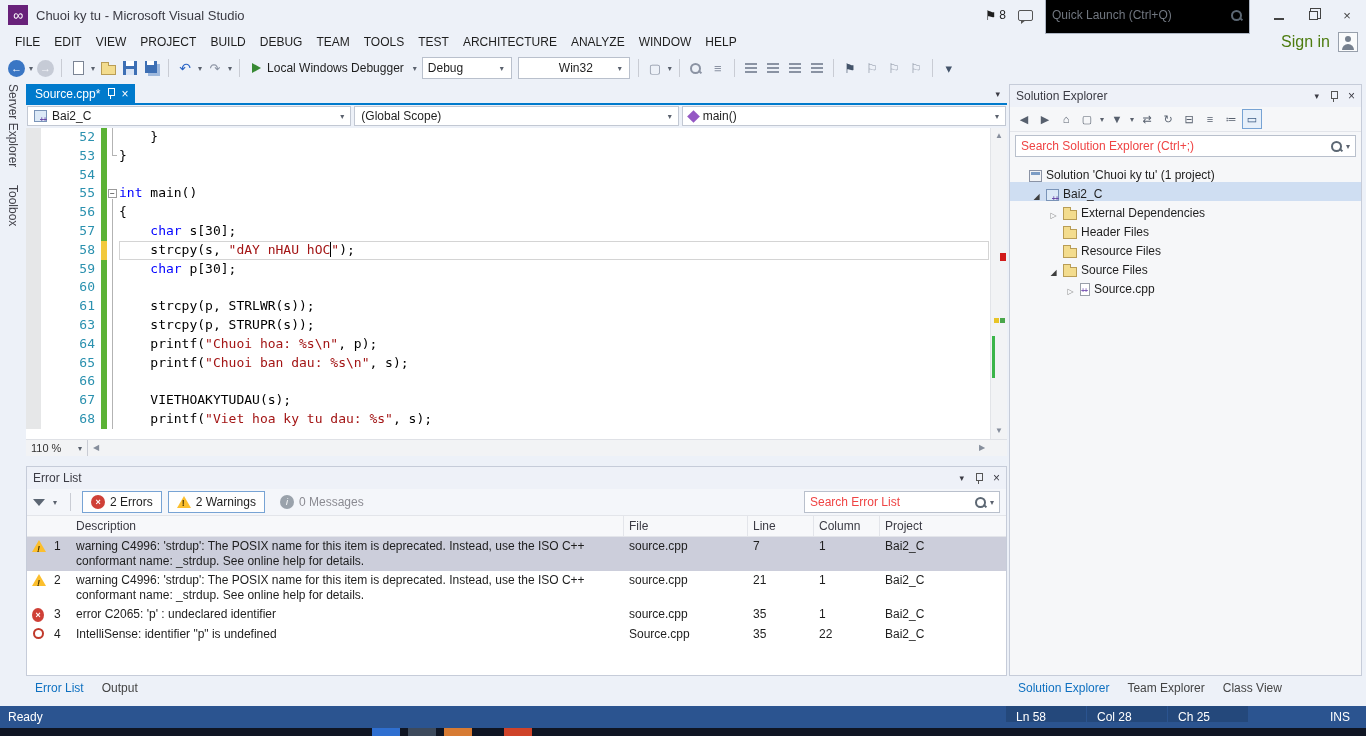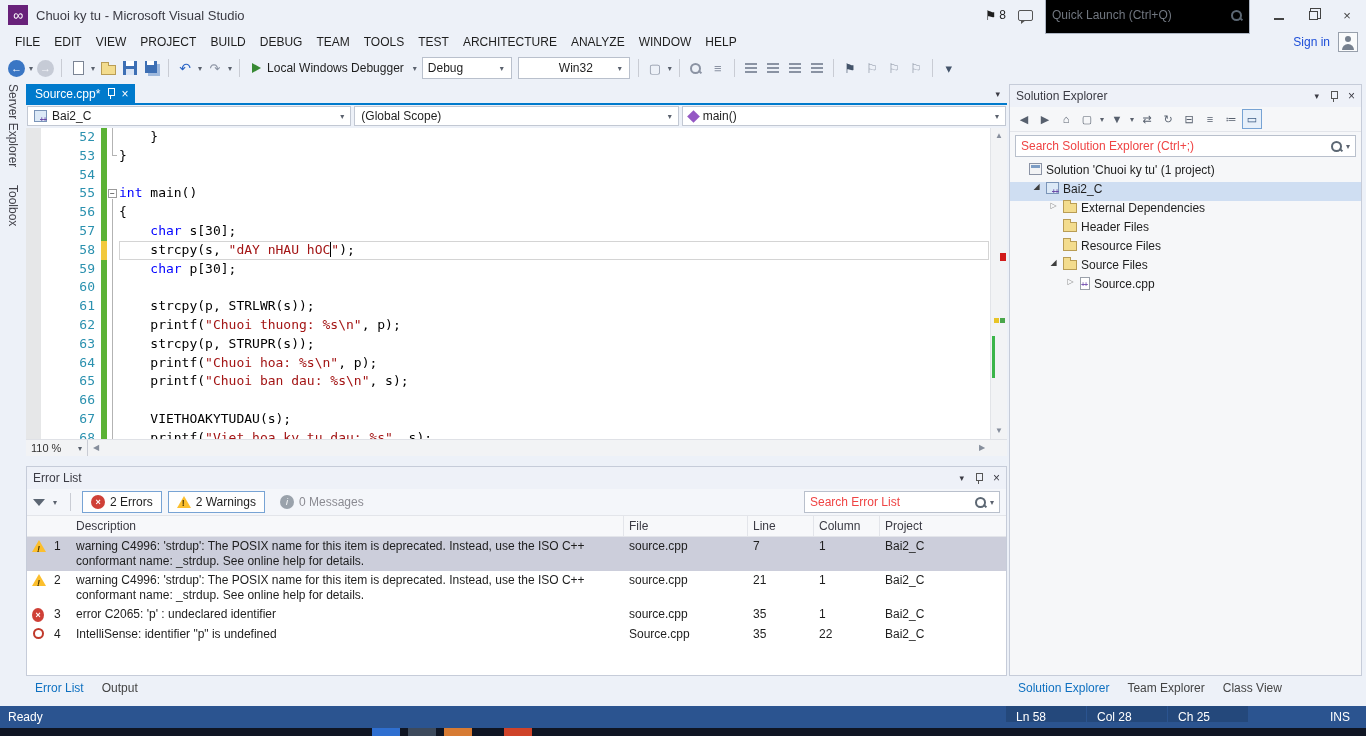--- a/index.html
+++ b/index.html
@@ -22,21 +22,21 @@
   .mag::after { content:""; position:absolute; left:9px; top:9px; width:4px; height:2px; background:#5c6773; transform:rotate(45deg); }
   .win-btns { display:flex; }
   .win-btn { width:34px; height:26px; display:flex; align-items:center; justify-content:center; font-size:13px; color:#444; }
   .ic-min { width:10px; height:2px; background:#444; margin-top:8px; }
   .ic-restore { width:9px; height:9px; border:1px solid #444; background:#edf1f8; box-shadow:2px -2px 0 0 #edf1f8, 2px -2px 0 1px #444; }
 
   
   .menubar { position:absolute; left:0; top:30px; width:1366px; height:24px; display:flex; align-items:center; padding-left:8px; font-size:12px; color:#1e1e1e; }
   .menu-item { padding:0 7px; line-height:24px; }
   .menubar-right { margin-left:auto; display:flex; align-items:center; gap:8px; padding-right:8px; }
-  .signin { font-size:12px; color:#1d4ed8; }
+  .signin { font-size:16px; color:#4d7c0f; }
   .person-icon { width:20px; height:20px; border:1px solid #98a0ac; background:#fafbfc; position:relative; }
   .person-icon::before { content:""; position:absolute; left:6px; top:3px; width:6px; height:6px; border-radius:50%; background:#76808e; }
   .person-icon::after { content:""; position:absolute; left:3px; top:11px; width:12px; height:6px; border-radius:6px 6px 0 0; background:#76808e; }
 
   
   .toolbar { position:absolute; left:0; top:54px; width:1366px; height:28px; display:flex; align-items:center; padding-left:6px; font-size:12px; }
   .tb-sep { width:1px; height:18px; background:#c9ccd4; margin:0 5px; flex:none; }
   .tb-dd { font-size:8px; color:#5a616d; padding:0 2px; }
   .nav-circle { width:17px; height:17px; border-radius:50%; background:#3a76c4; color:#fff; font-size:11px; line-height:16px; text-align:center; margin:0 2px; flex:none; }
   .nav-circle.disabled { background:#c6cbd6; color:#f5f7fb; }
@@ -152,21 +152,21 @@
   .panel-tab { padding:0 9px; line-height:24px; }
   .panel-tab.active { color:#0e70c0; }
 
   
   .solexp { position:absolute; left:1009px; top:84px; width:353px; height:592px; background:#f6f7f9; border:1px solid #c6ccd9; display:flex; flex-direction:column; }
   .se-toolbar { height:25px; display:flex; align-items:center; padding:0 4px; gap:1px; border-bottom:1px solid #e3e5ea; }
   .se-tb { min-width:20px; height:20px; display:flex; align-items:center; justify-content:center; font-size:11px; color:#57606e; }
   .se-tb.sel { border:1px solid #77a3d4; background:#e7f0fa; color:#3b5a82; }
   .se-search { margin:3px 5px 4px 5px; }
   .se-tree { flex:1; overflow:hidden; padding-top:2px; }
-  .tree-row { display:flex; align-items:flex-start; height:19px; gap:4px; font-size:12px; color:#1e1e1e; white-space:nowrap; }
+  .tree-row { display:flex; align-items:flex-end; height:19px; gap:4px; font-size:12px; color:#1e1e1e; white-space:nowrap; }
   .tree-row.selected { background:#cfdef2; }
   .tree-arrow { width:11px; flex:none; font-size:8px; text-align:center; }
   .tree-arrow.exp { color:#3e3e3e; }
   .tree-arrow.col { color:#8a8a8a; }
   .ticon { flex:none; display:inline-block; position:relative; }
   .ti-solution { width:13px; height:12px; background:#f2f3f5; border:1px solid #8b93a5; }
   .ti-solution::before { content:""; position:absolute; left:1px; top:1px; right:1px; height:3px; background:#7c9cc4; }
   .ti-cpp-project { width:13px; height:12px; background:#dce9f7; border:1px solid #7a94b8; }
   .ti-cpp-project::after { content:"++"; position:absolute; right:0; bottom:-2px; font-size:7px; font-weight:bold; color:#6a4ba8; letter-spacing:-1px; }
   .ti-folder { width:14px; height:10px; background:#f3dc8e; border:1px solid #b99d55; margin-top:2px; }
@@ -337,21 +337,20 @@
           <div class="code-line"><span class="ind"></span><span class="ln">52</span><span class="chg green"></span><span class="ol"><i class="ol-line"></i></span><span class="ct"><span>    }</span></span></div>
           <div class="code-line"><span class="ind"></span><span class="ln">53</span><span class="chg green"></span><span class="ol"><i class="ol-line half"></i><i class="ol-tick"></i></span><span class="ct"><span>}</span></span></div>
           <div class="code-line"><span class="ind"></span><span class="ln">54</span><span class="chg green"></span><span class="ol"></span><span class="ct"></span></div>
           <div class="code-line"><span class="ind"></span><span class="ln">55</span><span class="chg green"></span><span class="ol"><i class="ol-box">−</i><i class="ol-line below"></i></span><span class="ct"><span class="k">int</span><span> main()</span></span></div>
           <div class="code-line"><span class="ind"></span><span class="ln">56</span><span class="chg green"></span><span class="ol"><i class="ol-line"></i></span><span class="ct"><span>{</span></span></div>
           <div class="code-line"><span class="ind"></span><span class="ln">57</span><span class="chg green"></span><span class="ol"><i class="ol-line"></i></span><span class="ct"><span>    </span><span class="k">char</span><span> s[30];</span></span></div>
           <div class="code-line cur"><span class="ind"></span><span class="ln">58</span><span class="chg yellow"></span><span class="ol"><i class="ol-line"></i></span><span class="ct"><span>    strcpy(s, </span><span class="s">"dAY nHAU hOC</span><span class="caret"></span><span class="s">"</span><span>);</span></span></div>
           <div class="code-line"><span class="ind"></span><span class="ln">59</span><span class="chg green"></span><span class="ol"><i class="ol-line"></i></span><span class="ct"><span>    </span><span class="k">char</span><span> p[30];</span></span></div>
           <div class="code-line"><span class="ind"></span><span class="ln">60</span><span class="chg green"></span><span class="ol"><i class="ol-line"></i></span><span class="ct"></span></div>
           <div class="code-line"><span class="ind"></span><span class="ln">61</span><span class="chg green"></span><span class="ol"><i class="ol-line"></i></span><span class="ct"><span>    strcpy(p, STRLWR(s));</span></span></div>
-          <div class="code-line"><span class="ind"></span><span class="ln">62</span><span class="chg green"></span><span class="ol"><i class="ol-line"></i></span><span class="ct"><span>    printf(</span><span class="s">"Chuoi thuong: %s\n"</span><span>, p);</span></span></div>
           <div class="code-line"><span class="ind"></span><span class="ln">63</span><span class="chg green"></span><span class="ol"><i class="ol-line"></i></span><span class="ct"><span>    strcpy(p, STRUPR(s));</span></span></div>
           <div class="code-line"><span class="ind"></span><span class="ln">64</span><span class="chg green"></span><span class="ol"><i class="ol-line"></i></span><span class="ct"><span>    printf(</span><span class="s">"Chuoi hoa: %s\n"</span><span>, p);</span></span></div>
           <div class="code-line"><span class="ind"></span><span class="ln">65</span><span class="chg green"></span><span class="ol"><i class="ol-line"></i></span><span class="ct"><span>    printf(</span><span class="s">"Chuoi ban dau: %s\n"</span><span>, s);</span></span></div>
           <div class="code-line"><span class="ind"></span><span class="ln">66</span><span class="chg green"></span><span class="ol"><i class="ol-line"></i></span><span class="ct"></span></div>
           <div class="code-line"><span class="ind"></span><span class="ln">67</span><span class="chg green"></span><span class="ol"><i class="ol-line"></i></span><span class="ct"><span>    VIETHOAKYTUDAU(s);</span></span></div>
           <div class="code-line"><span class="ind"></span><span class="ln">68</span><span class="chg green"></span><span class="ol"><i class="ol-line"></i></span><span class="ct"><span>    printf(</span><span class="s">"Viet hoa ky tu dau: %s"</span><span>, s);</span></span></div>
         </div>
       <div class="vscroll">
         <span class="vs-arrow up">▲</span>
         <span class="vs-arrow down">▼</span>

